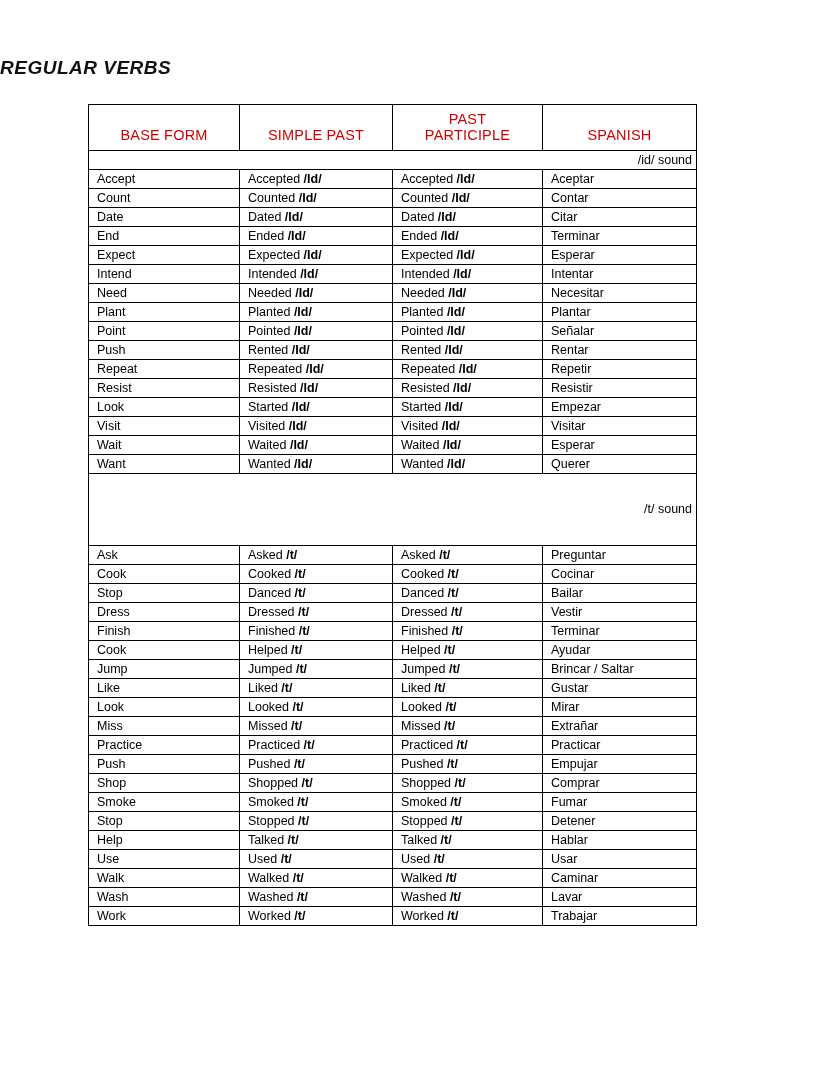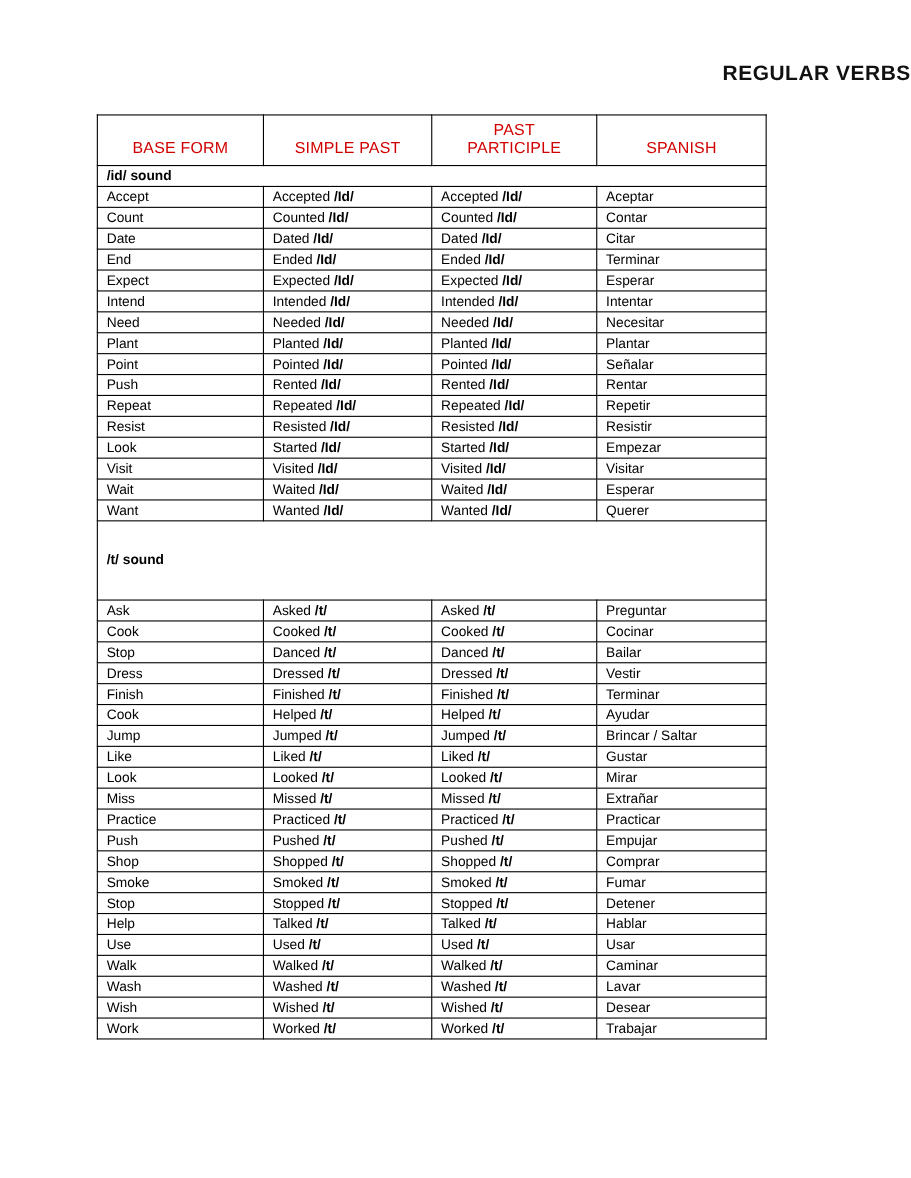--- a/index.html
+++ b/index.html
@@ -12,25 +12,26 @@
     position: relative;
     overflow: hidden;
   }
   .page {
     width: 828px;
     height: 1071px;
     background: #fff;
   }
   .doc-title {
     padding-top: 57px;
-    text-align: right;
+    text-align: left;
     font-size: 19px;
     font-weight: bold;
     letter-spacing: 0.5px;
     color: #111;
+    font-style: italic;
   }
   table.verbs {
     border-collapse: collapse;
     table-layout: fixed;
     margin: 25px 0 0 88px;
     width: 608px;
   }
   .c1 { width: 151px; }
   .c2 { width: 153px; }
   .c3 { width: 150px; }
@@ -53,22 +54,22 @@
   table.verbs td {
     font-size: 12.5px;
     height: 19px;
     padding: 1px 4px 1px 8px;
     vertical-align: middle;
     line-height: 1.15;
     overflow: hidden;
     white-space: nowrap;
   }
   td.section-label {
-    text-align: left;
-    font-weight: bold;
+    text-align: right;
+    font-weight: normal;
     font-size: 16.5px;
     height: 42px;
     padding: 0;
     white-space: normal;
   }
   td.section-label.tall {
     height: 72px;
   }
   td b.phon { font-weight: bold; }
 </style>
@@ -305,26 +306,20 @@
           <td>Walked <b class="phon">/t/</b></td>
           <td>Caminar</td>
         </tr>
         <tr>
           <td>Wash</td>
           <td>Washed <b class="phon">/t/</b></td>
           <td>Washed <b class="phon">/t/</b></td>
           <td>Lavar</td>
         </tr>
         <tr>
-          <td>Wish</td>
-          <td>Wished <b class="phon">/t/</b></td>
-          <td>Wished <b class="phon">/t/</b></td>
-          <td>Desear</td>
-        </tr>
-        <tr>
           <td>Work</td>
           <td>Worked <b class="phon">/t/</b></td>
           <td>Worked <b class="phon">/t/</b></td>
           <td>Trabajar</td>
         </tr>
       </tbody>
   </table>
 </div>
 
 </body></html>

